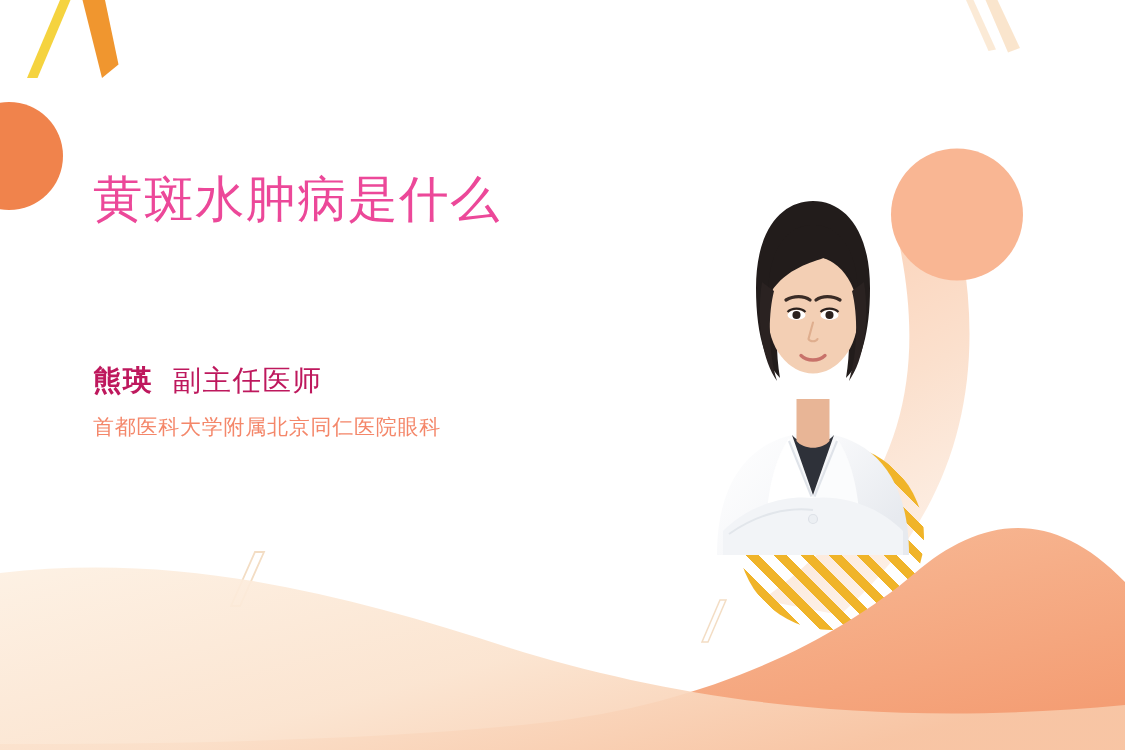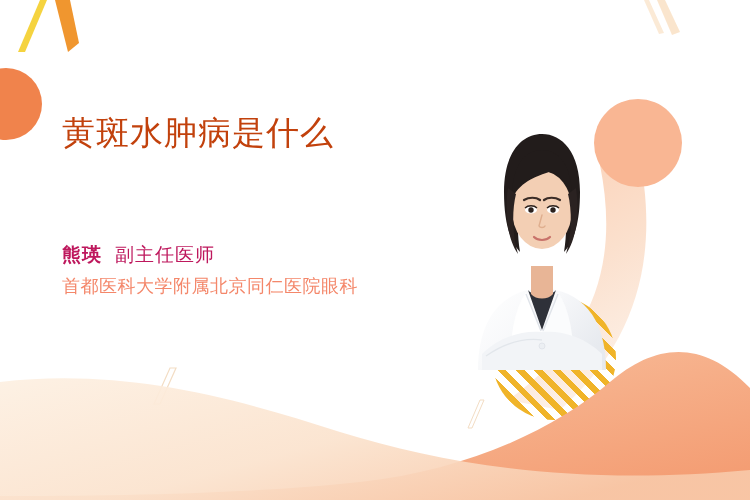--- a/index.html
+++ b/index.html
@@ -61,21 +61,21 @@
     z-index: 6;
     left: 62px;
     top: 110px;
     width: 400px;
   }
   #headline {
     margin: 0;
     font-size: 33px;
     line-height: 46px;
     font-weight: 400;
-    color: #c2410c;
+    color: #ec4899;
     letter-spacing: 1px;
     white-space: nowrap;
   }
   #doctor-meta {
     margin-top: 84px;
   }
   #doctor-identity {
     font-size: 19px;
     line-height: 28px;
     color: #be185d;
@@ -85,21 +85,21 @@
     font-weight: bold;
     letter-spacing: 1px;
   }
   #doctor-title {
     font-weight: 400;
     margin-left: 13px;
     letter-spacing: 1px;
   }
   #doctor-affiliation {
     margin-top: 5px;
-    font-size: 18px;
+    font-size: 14px;
     line-height: 25px;
     color: #f4876a;
     width: 320px;
     letter-spacing: 0.5px;
   }
 </style>
 </head>
 <body>
 
 <div id="card">

